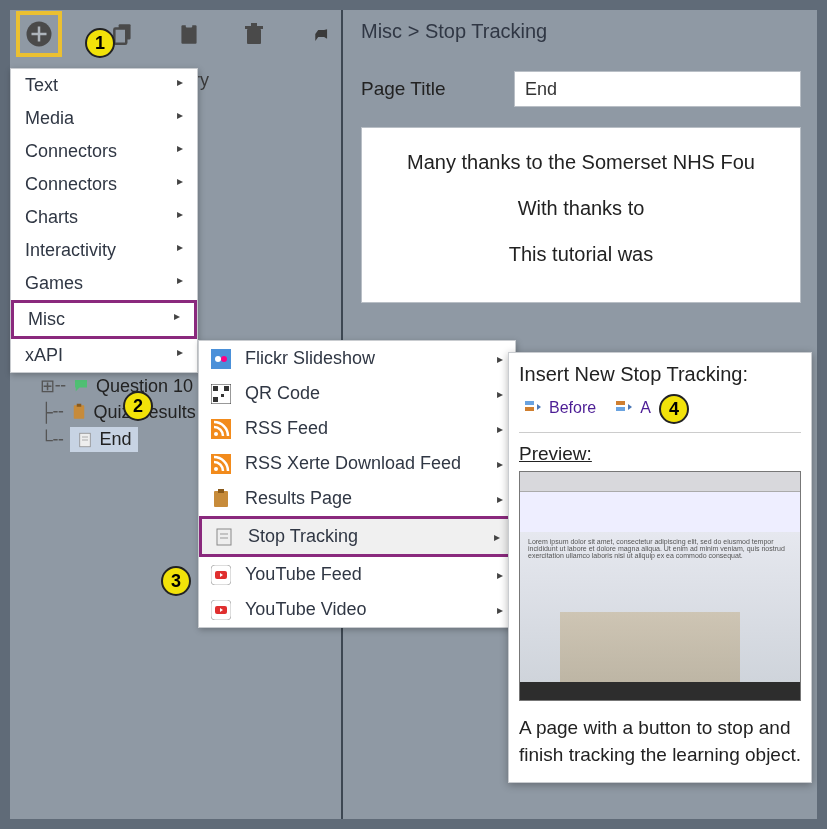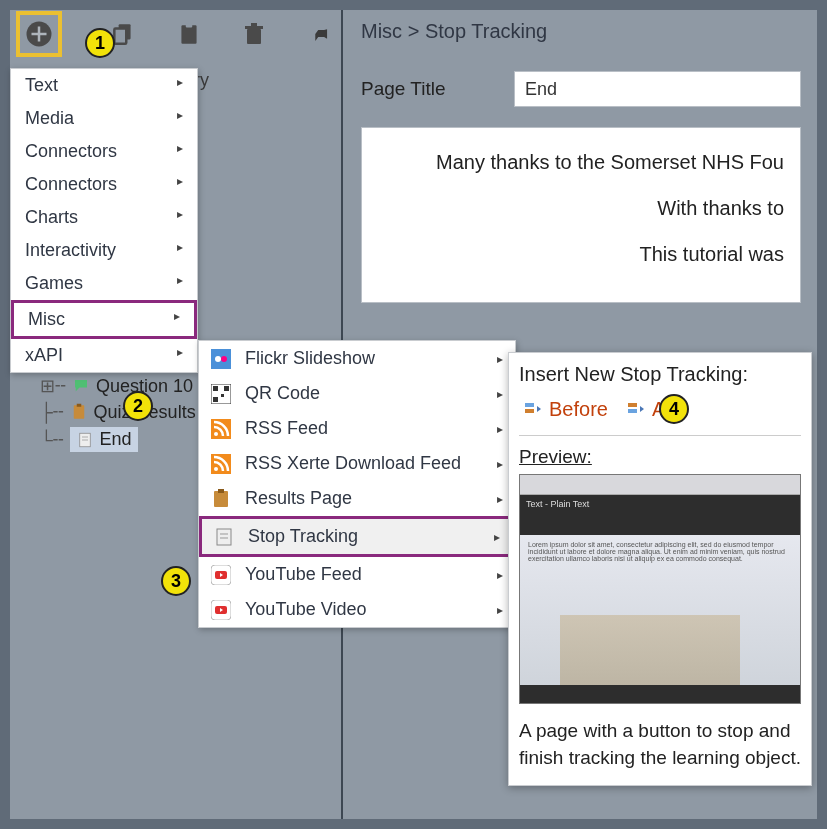--- a/index.html
+++ b/index.html
@@ -56,21 +56,21 @@
   .field-label { font-size:19px; width:140px; }
   .field-input {
     flex:1; height:36px; border:1px solid #b9bfc6; background:#fff;
     padding: 4px 10px; font-size:18px; color:#333;
   }
   .content-box {
     background:#fff; border:1px solid #b9bfc6;
     padding: 18px 16px; font-size:20px; color:#222;
     line-height:1.6;
   }
-  .content-box p { margin-bottom: 14px; text-align: right; }
+  .content-box p { margin-bottom: 14px; }
   .center { text-align:center; }
 
   
   .menu {
     position:absolute;
     left: 0px; top: 58px;
     width: 188px;
     background:#fff;
     border:1px solid #c9ccd0;
     box-shadow: 1px 2px 6px rgba(0,0,0,.25);
@@ -113,21 +113,21 @@
     border:1px solid #c9ccd0;
     box-shadow: 0 2px 8px rgba(0,0,0,.3);
     padding: 10px 10px 14px;
     font-size:19px; color:#222;
     z-index: 30;
   }
   .popup-head { font-size:20px; margin-bottom:10px; }
   .ins-row { display:flex; gap:10px; align-items:center; margin-bottom:12px; }
   .ins-btn {
     display:inline-flex; align-items:center; gap:6px;
-    font-size:20px; color:#c2410c; padding:2px 4px;
+    font-size:16px; color:#4c1d95; padding:2px 4px;
   }
   .ins-hl { border:3px solid #8a297d; padding:2px 4px; }
   .popup hr { border:none; border-top:1px solid #ccc; margin:8px 0 10px; }
   .preview-img {
     width: 100%; height: 230px;
     background:#eef;
     border:1px solid #777;
     position:relative;
     overflow:hidden;
   }
@@ -380,21 +380,20 @@
             <rect x="2" y="9" width="9" height="4" fill="#6aa3e0"></rect>
             <path d="M14 6l4 3-4 3" fill="#4b77b6"></path>
           </svg>
         <span>A</span>
       </span>
     </div>
     <hr>
     <div style="margin-bottom:6px;text-decoration:underline;">Preview:</div>
     <div class="preview-img">
       <div class="pv-topbar"></div>
-      <div class="pv-dark"><span>Text - Plain Text</span></div>
       <div class="pv-body">Lorem ipsum dolor sit amet, consectetur adipiscing elit, sed do eiusmod tempor incididunt ut labore et dolore magna aliqua. Ut enim ad minim veniam, quis nostrud exercitation ullamco laboris nisi ut aliquip ex ea commodo consequat.</div>
       <div class="pv-building"></div>
       <div class="pv-bottom"></div>
     </div>
     <div class="desc">A page with a button to stop and finish tracking the learning object.</div>
   </div>
 
   <div class="callout c1">1</div>
   <div class="callout c2">2</div>
   <div class="callout c3">3</div>

